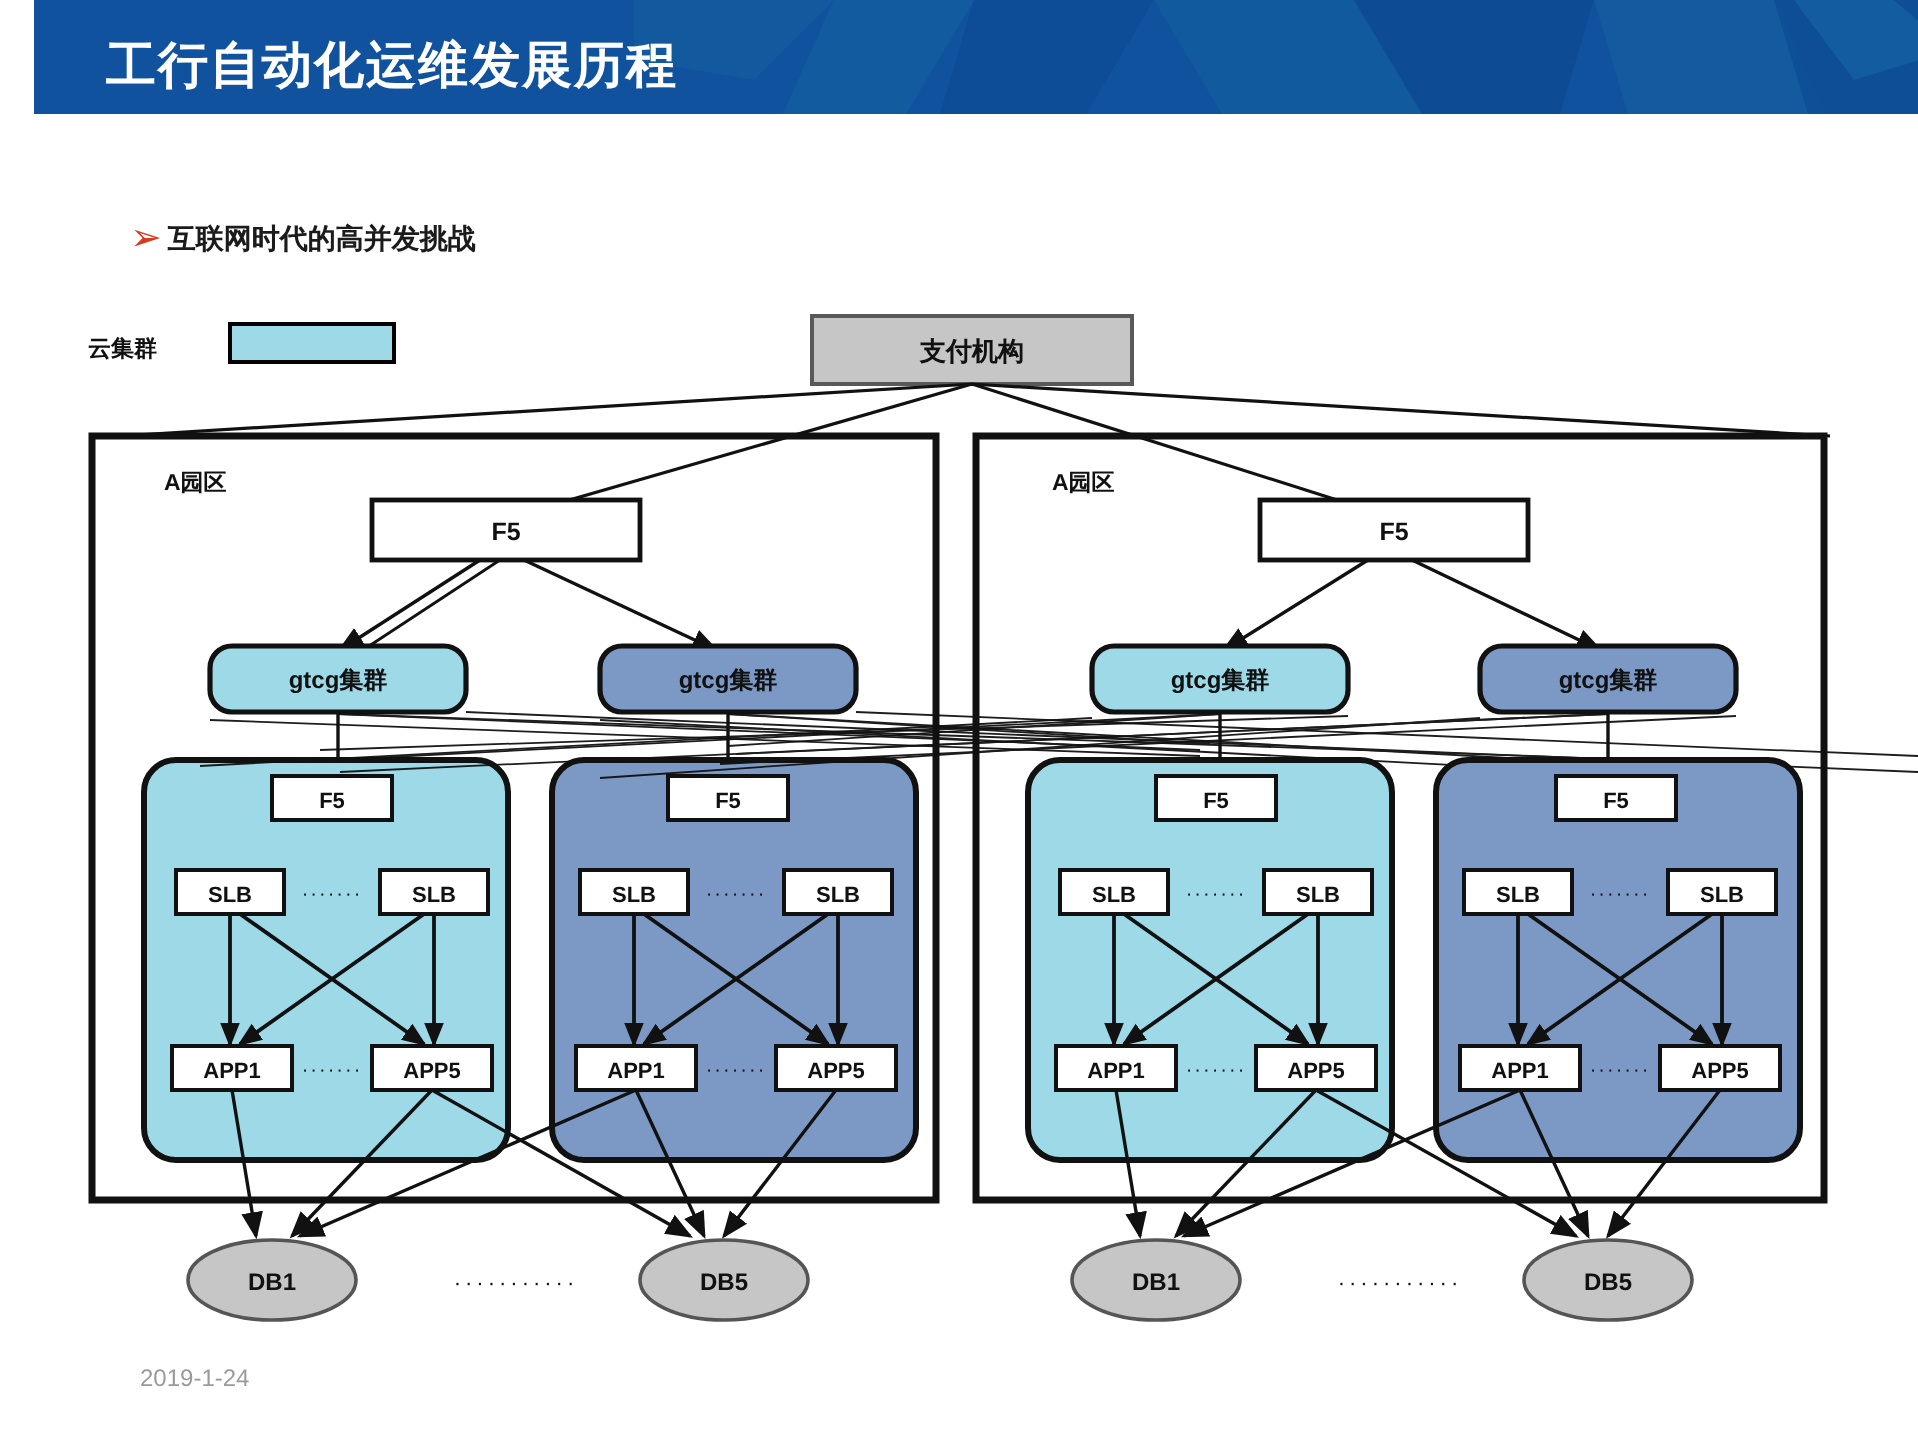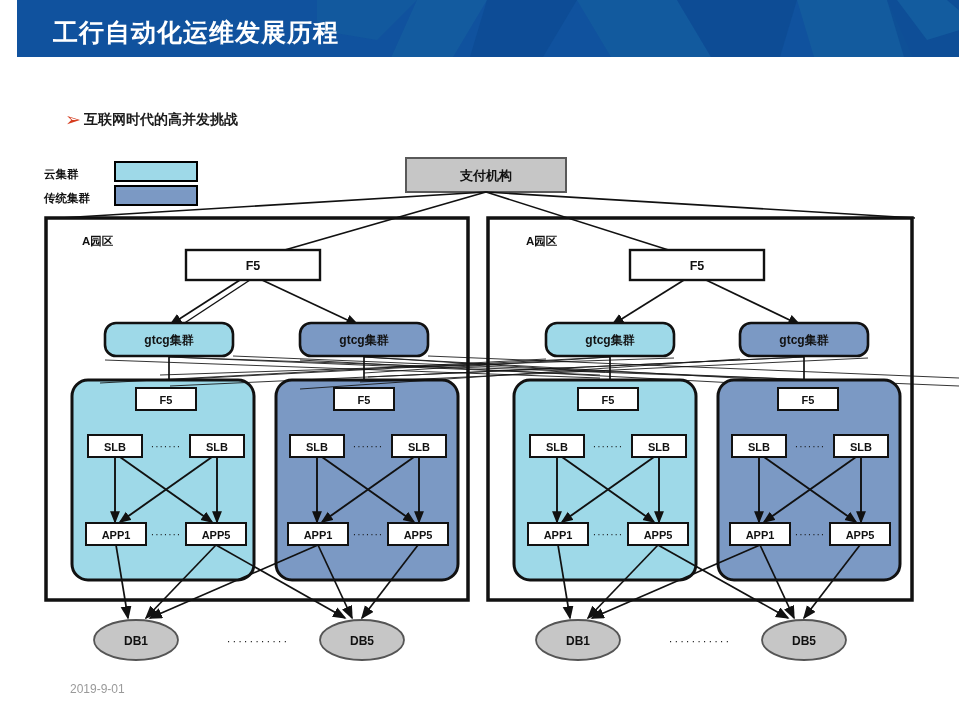--- a/index.html
+++ b/index.html
@@ -82,24 +82,20 @@
 <div id="subtitle-row">
   <span id="subtitle-bullet">➢</span>
   <span id="subtitle-text">互联网时代的高并发挑战</span>
 </div>
 
 <div id="legend">
   <div class="legend-row">
     <span class="legend-label">云集群</span>
     <span class="legend-swatch" style="background:#9ed9e8"></span>
   </div>
-  <div class="legend-row">
-    <span class="legend-label">传统集群</span>
-    <span class="legend-swatch" style="background:#7b99c4"></span>
-  </div>
 </div>
 
 <div id="diagram">
 <svg width="959" height="530" viewBox="0 0 959 530">
   <defs>
     <marker id="arrow" markerWidth="9" markerHeight="9" refX="7" refY="3.2" orient="auto" markerUnits="strokeWidth">
       <path d="M0,0 L8,3.2 L0,6.4 z" fill="#111"></path>
     </marker>
     <marker id="arrowS" markerWidth="7" markerHeight="7" refX="5.6" refY="2.6" orient="auto" markerUnits="strokeWidth">
       <path d="M0,0 L6.5,2.6 L0,5.2 z" fill="#111"></path>
@@ -363,13 +359,13 @@
     <text x="578" y="505" text-anchor="middle" font-size="12" font-weight="bold" fill="#111" font-family="'Liberation Sans',sans-serif">DB1</text>
   </g>
   <text x="700" y="505" text-anchor="middle" font-size="11" fill="#111" letter-spacing="2" font-family="'Liberation Sans',sans-serif">···········</text>
   <g>
     <ellipse cx="804" cy="500" rx="42" ry="20" fill="#c6c6c6" stroke="#555" stroke-width="1.8"></ellipse>
     <text x="804" y="505" text-anchor="middle" font-size="12" font-weight="bold" fill="#111" font-family="'Liberation Sans',sans-serif">DB5</text>
   </g>
 </svg>
 </div>
 
-<div id="footer-date">2019-9-01</div>
+<div id="footer-date">2019-1-24</div>
 
 </body></html>

